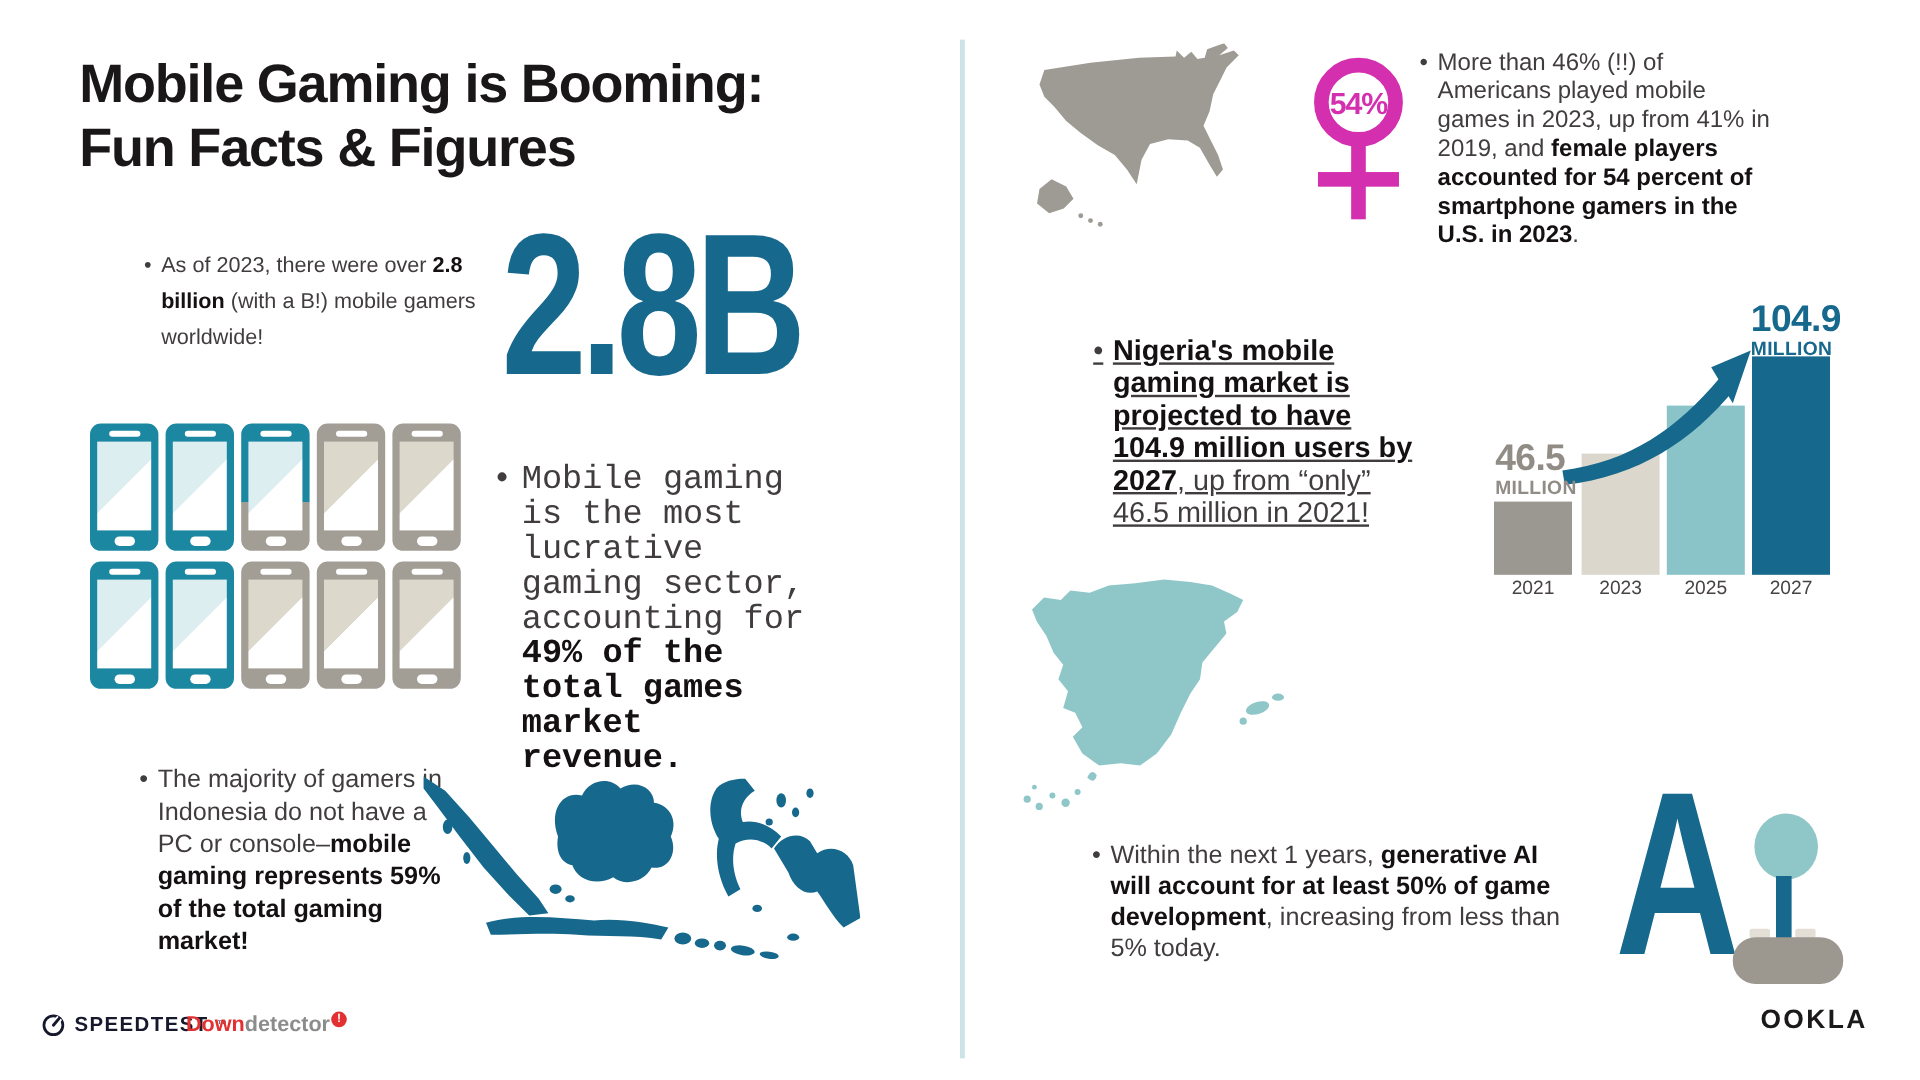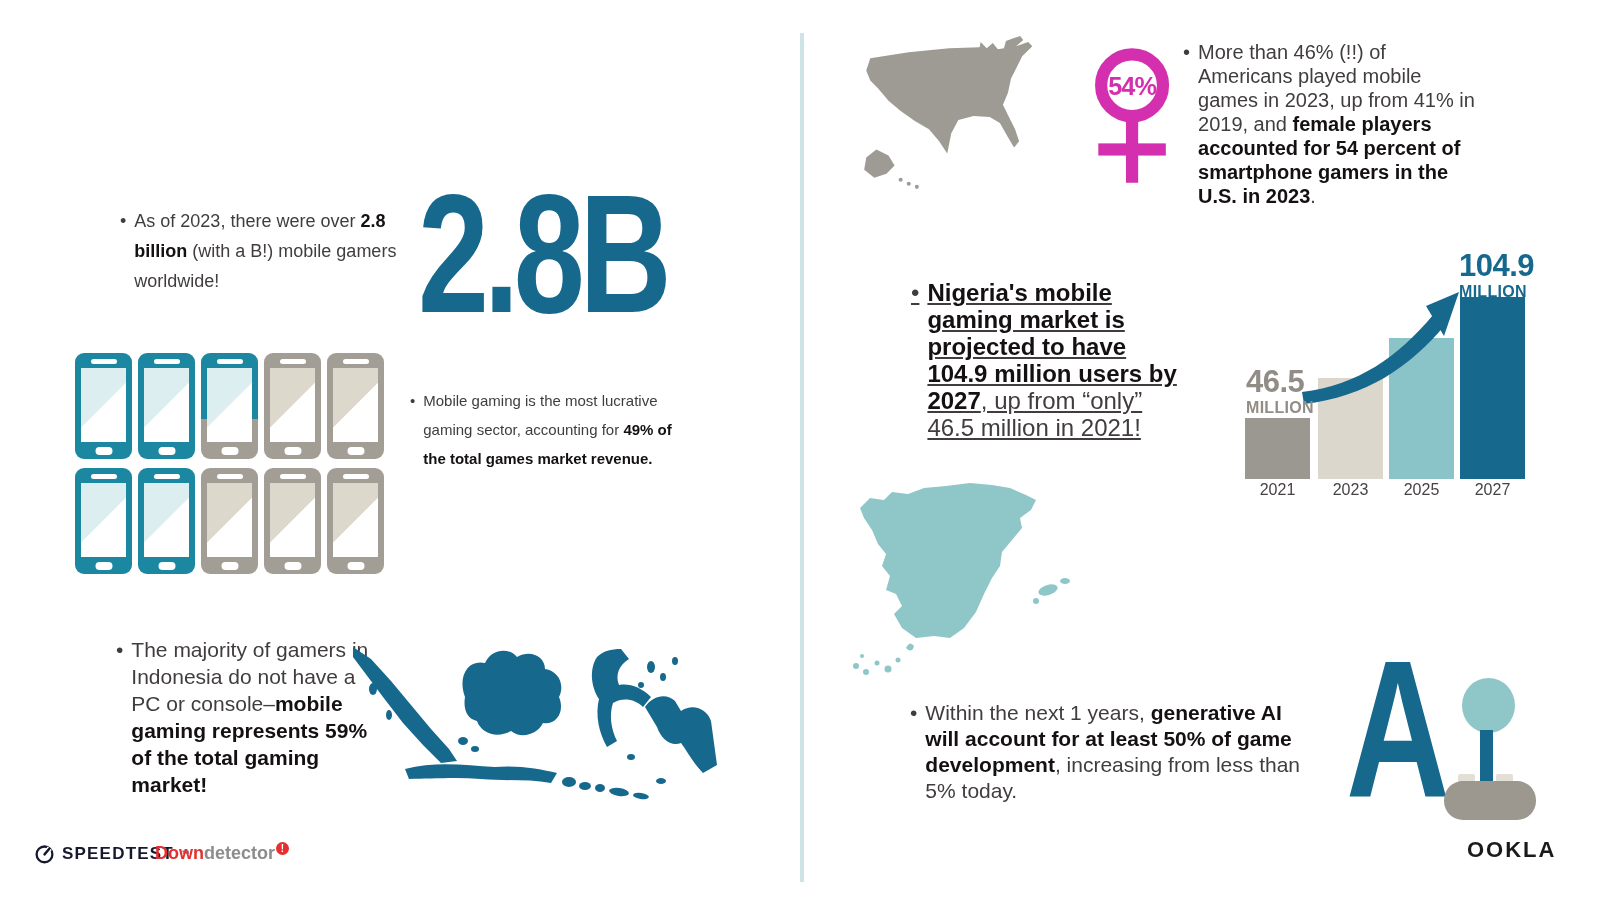--- a/index.html
+++ b/index.html
@@ -7,21 +7,21 @@
           font-family:"Liberation Sans",sans-serif;color:#413d3e;}
 
   
   .page-title{position:absolute;left:66px;top:44px;font-size:45px;line-height:1.17;
               font-weight:800;letter-spacing:-1px;color:#1a1718;}
   .fact{position:absolute;display:flex;gap:8px;line-height:1.3;}
   .fact::before{content:"\2022";flex:0 0 auto;color:#413d3e;}
   .fact .b{font-weight:700;color:#151112;}
 
   .fact-gamers{left:120px;top:206px;width:288px;font-size:18px;line-height:30px;}
-  .fact-revenue{left:410px;top:386px;width:268px;font-size:15px;line-height:29px;}
+  .fact-revenue{left:410px;top:386px;width:268px;font-size:28px;line-height:29px;font-family:Liberation Mono, monospace;}
   .fact-indonesia{left:116px;top:636px;width:258px;font-size:21px;line-height:27px;}
   .fact-us{left:1183px;top:40px;width:292px;font-size:20px;line-height:24px;}
   .fact-nigeria{left:911px;top:279px;width:268px;font-size:24px;line-height:27px;text-decoration:underline;}
   .fact-spain{left:1096px;top:522px;width:378px;font-size:21px;line-height:26px;}
   .fact-ai{left:910px;top:700px;width:392px;font-size:21px;line-height:26px;}
 
   .big-stat{position:absolute;left:418px;top:170px;font-size:168px;font-weight:800;
             letter-spacing:-7px;line-height:1;color:var(--teal-dark);
             transform:scaleX(0.76);transform-origin:left top;}
 
@@ -79,20 +79,24 @@
             color:#fff;font-size:10px;font-weight:800;line-height:13px;text-align:center;
             transform:translateY(-7px);margin-left:1px;}
   .ookla-logo{position:absolute;left:1467px;top:837px;font-size:22px;font-weight:600;
               letter-spacing:2px;color:#1b191a;}
 </style>
 </head>
 <body>
 
 <div class="canvas">
 
+  <div class="page-title">
+    <div>Mobile Gaming is Booming:</div>
+    <div>Fun Facts &amp; Figures</div>
+  </div>
 
   <div class="divider"></div>
 
   <div class="fact fact-gamers">
     <div><span>As of 2023, there were over </span><span class="b">2.8 billion</span><span> (with a B!) mobile gamers worldwide!</span></div>
   </div>
 
   <div class="big-stat">2.8B</div>
 
   <div class="phone-grid" id="phone-grid">

